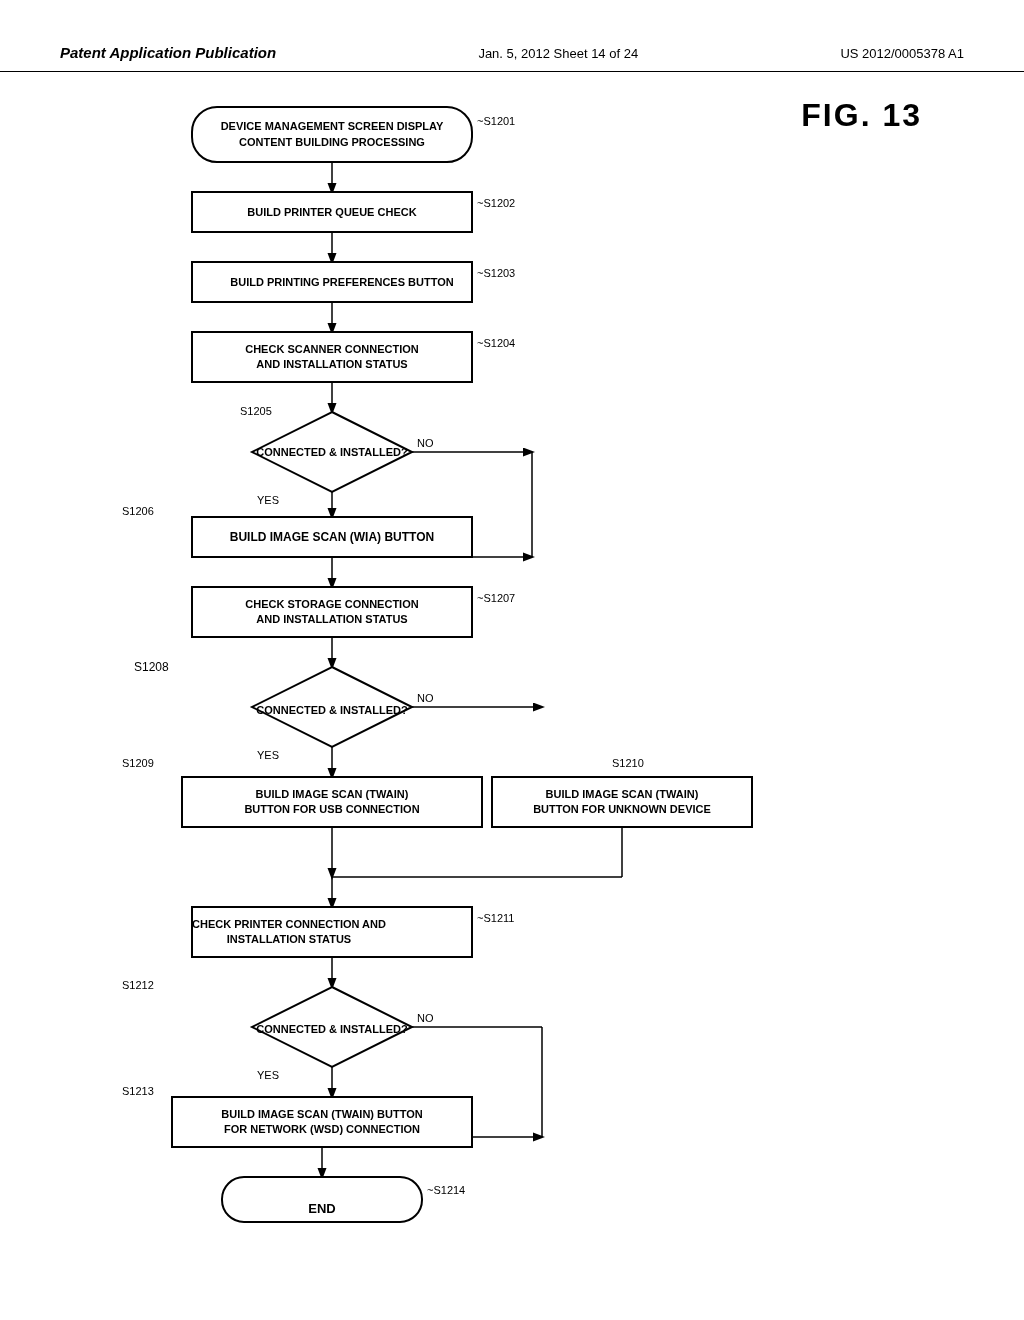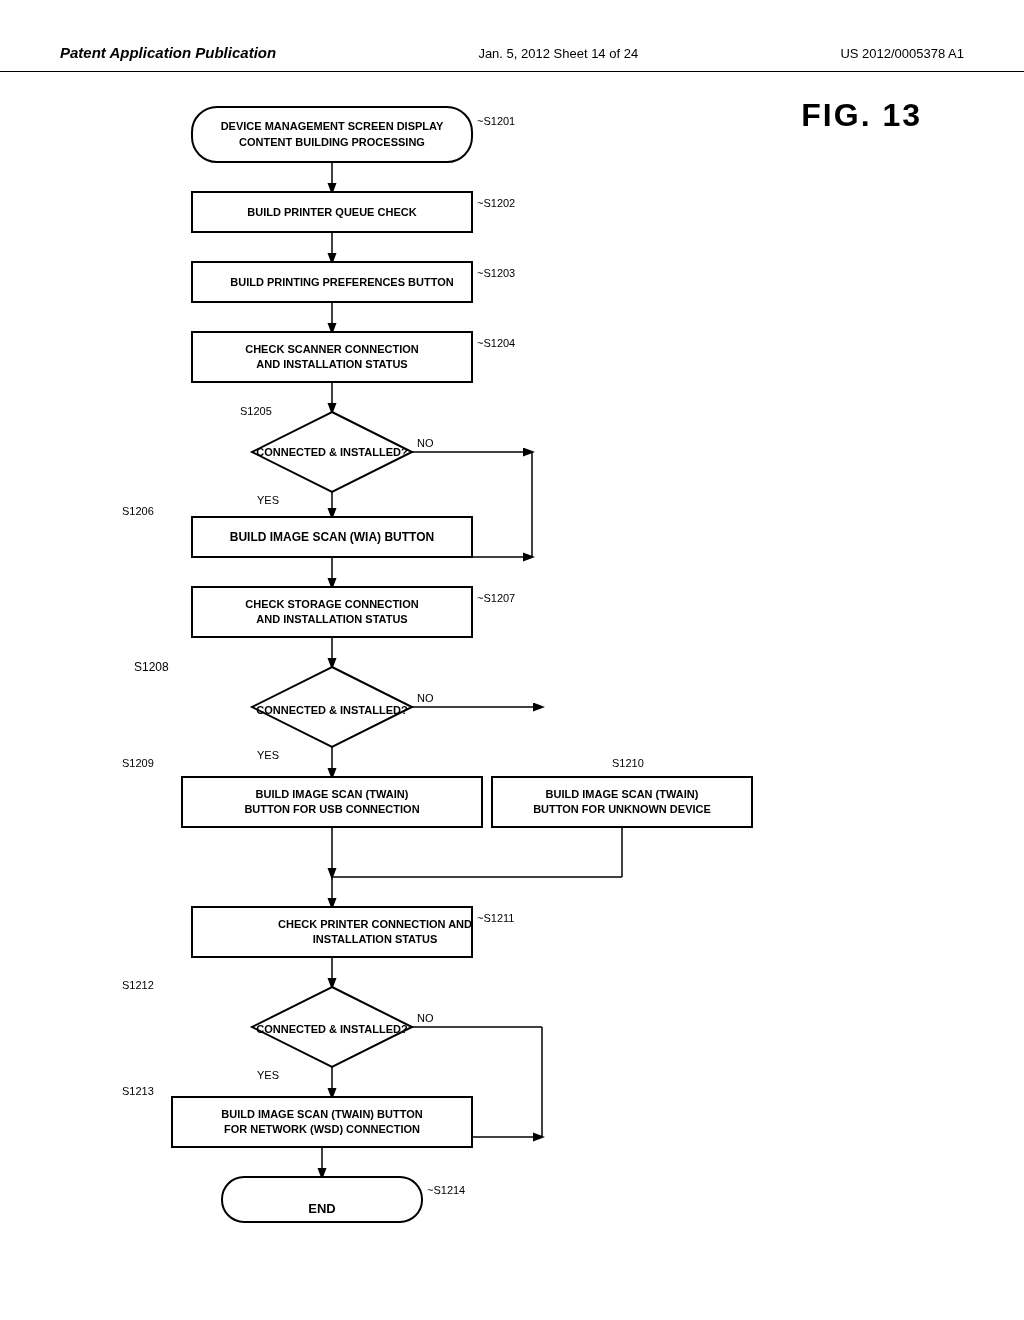--- a/index.html
+++ b/index.html
@@ -217,21 +217,21 @@
         <span style="white-space:pre-line;">BUILD IMAGE SCAN (TWAIN)
 BUTTON FOR USB CONNECTION</span>
       </div>
 
       <div style="position:absolute; top:680px; left:400px; width:260px; height:50px; display:flex; align-items:center; justify-content:center; text-align:center; font-size:11px; font-weight:bold; line-height:1.4;">
         <span style="white-space:pre-line;">BUILD IMAGE SCAN (TWAIN)
 BUTTON FOR UNKNOWN DEVICE</span>
       </div>
       <div style="position:absolute; top:660px; left:520px; font-size:11px;">S1210</div>
 
-      <div style="position:absolute; top:810px; left:100px; width:280px; height:50px; display:flex; align-items:center; justify-content:flex-end; text-align:center; font-size:11px; font-weight:bold; line-height:1.4;">
+      <div style="position:absolute; top:810px; left:100px; width:280px; height:50px; display:flex; align-items:center; justify-content:flex-start; text-align:center; font-size:11px; font-weight:bold; line-height:1.4;">
         <span style="white-space:pre-line;">CHECK PRINTER CONNECTION AND
 INSTALLATION STATUS</span>
       </div>
       <div style="position:absolute; top:815px; left:385px; font-size:11px;">~S1211</div>
 
       <div style="position:absolute; top:912px; left:160px; width:160px; height:40px; display:flex; align-items:center; justify-content:center; text-align:center; font-size:11px; font-weight:bold;">
         <span>CONNECTED &amp; INSTALLED?</span>
       </div>
       <div style="position:absolute; top:882px; left:30px; font-size:11px;">S1212</div>
 

